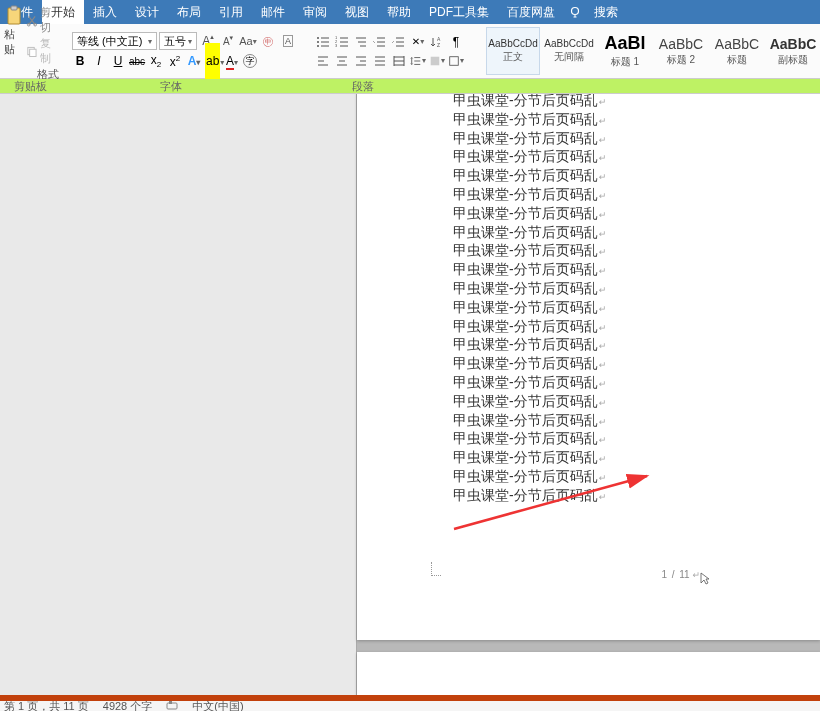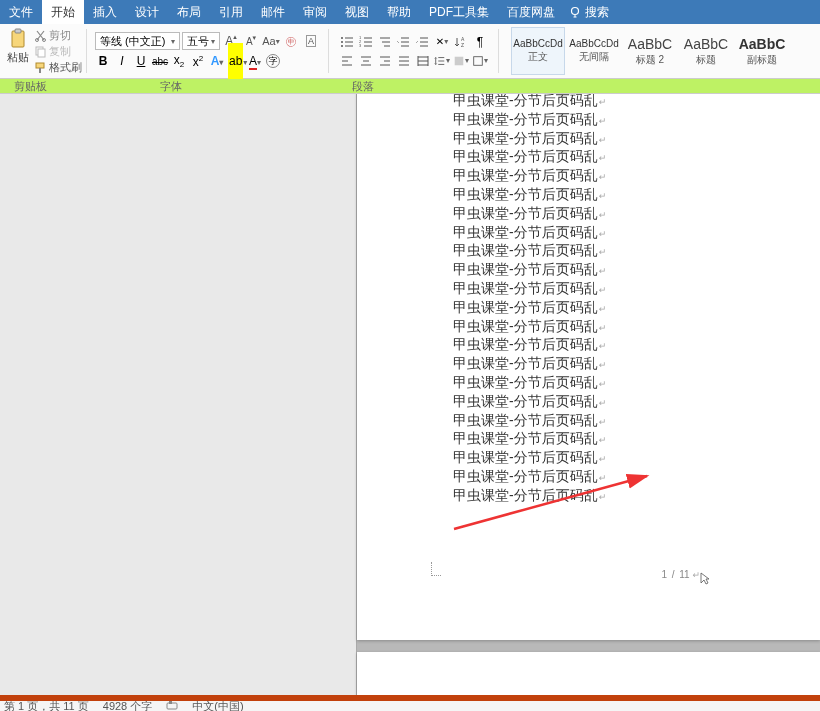--- a/index.html
+++ b/index.html
@@ -2,21 +2,21 @@
 <html><head>
 <meta charset="utf-8">
 <style>
   * { box-sizing: border-box; margin: 0; padding: 0; font-family: "Microsoft YaHei", sans-serif; }
   body { width: 820px; height: 711px; overflow: hidden; background: #f0f0f0; position: relative; }
 
   
   .menubar { height: 24px; background: #3d7ab8; display: flex; align-items: stretch; font-size: 12px; color: #fff; }
   .menubar .tab { padding: 0 9px; line-height: 24px; cursor: pointer; }
   .menubar .tab.active { background: #fff; color: #333; }
-  .menubar .search { margin-left: 6px; display: flex; align-items: center; gap: 3px; }
+  .menubar .search { margin-left: 6px; display: flex; align-items: center; gap: 12px; }
   .menubar .search svg { width: 12px; height: 12px; }
 
   
   .ribbon { height: 55px; background: #fbfbfb; border-bottom: 1px solid #ccc; display: flex; align-items: center; padding: 0 4px; }
   .clip-left { display: flex; align-items: flex-start; }
   .paste-big { width: 28px; display: flex; flex-direction: column; align-items: center; font-size: 11px; color: #444; }
   .paste-big svg { width: 20px; height: 22px; }
   .clip-right { display: flex; flex-direction: column; gap: 1px; margin-left: 2px; font-size: 11px; color: #888; }
   .clip-right .row { display: flex; align-items: center; gap: 2px; }
   .clip-right svg { width: 13px; height: 13px; }
@@ -277,20 +277,24 @@
   <div class="group-styles" id="styles-gallery">
       <div class="style-box sel">
         <div class="style-preview" style="font-size: 10px; color: rgb(51, 51, 51); font-weight: normal;">AaBbCcDd</div>
         <div class="style-label">正文</div>
       </div>
       <div class="style-box">
         <div class="style-preview" style="font-size: 10px; color: rgb(51, 51, 51); font-weight: normal;">AaBbCcDd</div>
         <div class="style-label">无间隔</div>
       </div>
       <div class="style-box">
+        <div class="style-preview" style="font-size: 18px; color: rgb(0, 0, 0); font-weight: bold;">AaBl</div>
+        <div class="style-label">标题 1</div>
+      </div>
+      <div class="style-box">
         <div class="style-preview" style="font-size: 14px; color: rgb(68, 68, 68); font-weight: normal;">AaBbC</div>
         <div class="style-label">标题 2</div>
       </div>
       <div class="style-box">
         <div class="style-preview" style="font-size: 14px; color: rgb(68, 68, 68); font-weight: normal;">AaBbC</div>
         <div class="style-label">标题</div>
       </div>
       <div class="style-box">
         <div class="style-preview" style="font-size: 14px; color: rgb(51, 51, 51); font-weight: bold;">AaBbC</div>
         <div class="style-label">副标题</div>

